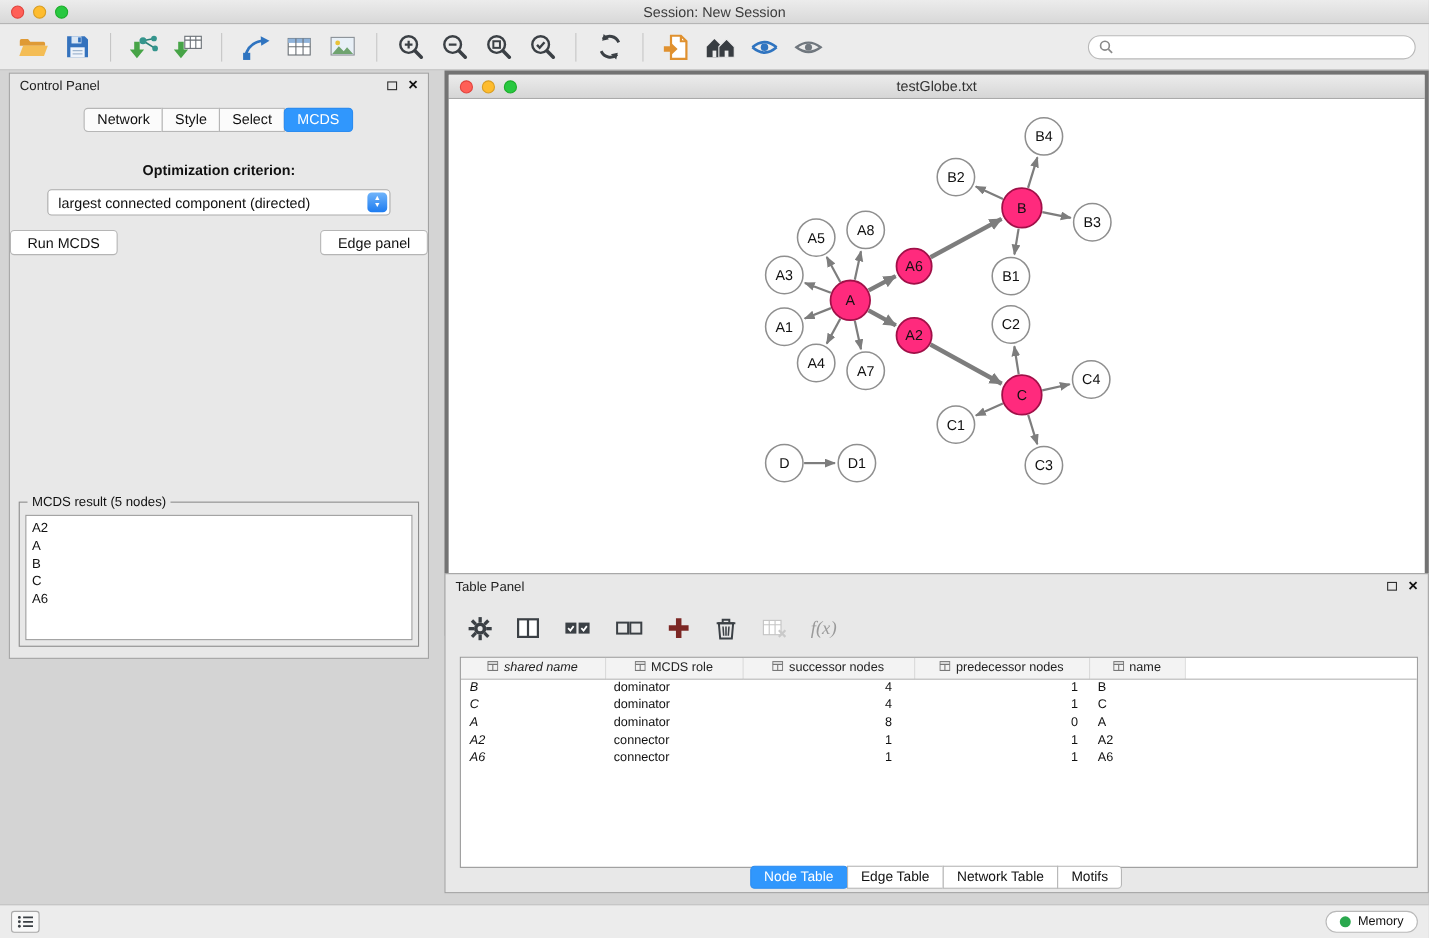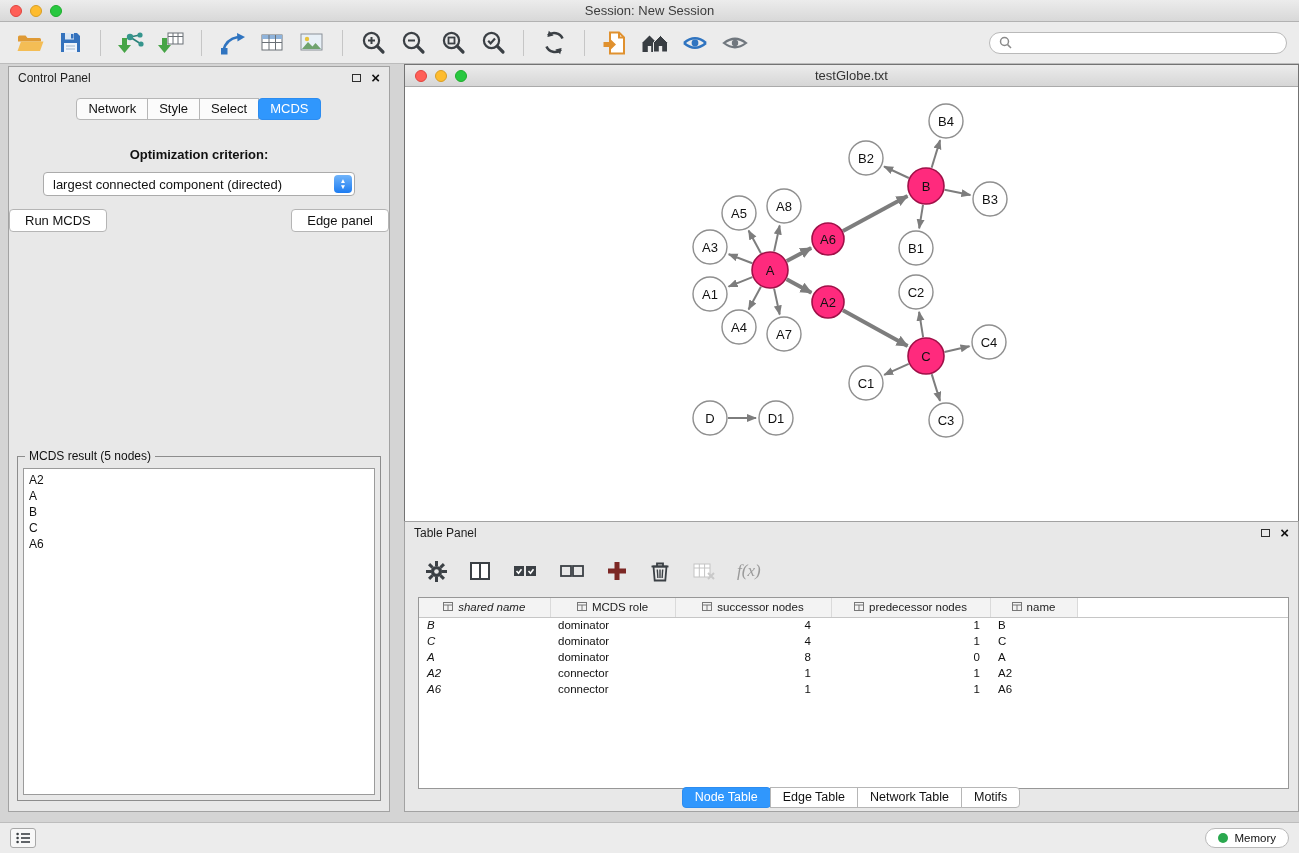--- a/index.html
+++ b/index.html
@@ -28,21 +28,21 @@
     font-family:"Liberation Sans",sans-serif; }
 
   
   .panel { position:absolute; background:#e8e8e8; border:1px solid #a2a2a2; }
   .panel-header { height:22px; display:flex; align-items:center; padding:0 9px; font-size:12px; color:#1d1d1d; }
   .panel-header .spacer { flex:1; }
   .ph-float { width:9px; height:8px; border:1.5px solid #2e2e2e; display:inline-block; margin-left:10px; }
   .ph-close { font-weight:bold; font-size:15px; line-height:12px; color:#111; margin-left:10px; }
 
   
-  .control-panel { left:8px; top:66px; width:382px; height:746px; }
+  .control-panel { left:8px; top:66px; width:382px; height:533px; }
   .cp-tabs { display:flex; justify-content:center; margin-top:9px; }
   .cp-tab { padding:2px 11px 3px; font-size:13px; color:#111; background:#fbfbfb;
     border:1px solid #b6b6b6; margin-left:-1px; }
   .cp-tab:first-child { border-radius:4px 0 0 4px; }
   .cp-tab:last-child  { border-radius:0 4px 4px 0; }
   .cp-tab.active { background:#3097fd; color:#fff; border-color:#2c8cf0; border-radius:4px; }
   .opt-label { text-align:center; font-size:13px; font-weight:bold; margin-top:27px; color:#111; }
   .dropdown { width:312px; margin:10px auto 0; height:24px; background:#fff; border:1px solid #ababab;
     border-radius:4px; font-size:13px; display:flex; align-items:center; padding-left:9px; position:relative; color:#111; }
   .dd-stepper { position:absolute; right:2px; top:2px; width:18px; height:18px; border-radius:4px;
@@ -52,21 +52,21 @@
   .btn { background:#fff; border:1px solid #b5b5b5; border-radius:4px; font-size:13px; color:#111;
     padding:3px 15px; font-family:"Liberation Sans",sans-serif; }
   .result-box { position:absolute; left:8px; right:8px; top:389px; bottom:10px; border:1px solid #8d8d8d; }
   .result-title { position:absolute; top:-8px; left:7px; background:#e8e8e8; font-size:12px; padding:0 4px; color:#111; }
   .result-list { position:absolute; left:5px; right:5px; top:11px; bottom:5px; background:#fff;
     border:1px solid #9b9b9b; font-size:12px; padding:3px 5px; overflow:auto; color:#111; }
   .result-item { line-height:16px; }
 
   
   .net-window { position:absolute; left:404px; top:64px; width:895px; height:514px;
-    border:1px solid #737373; background:#fff; }
+    border:4px solid #737373; background:#fff; }
   .net-titlebar { height:22px; background:linear-gradient(#ececec,#d6d6d6); border-bottom:1px solid #aaa;
     position:relative; text-align:center; font-size:13px; line-height:21px; color:#333; }
   .net-canvas { position:absolute; top:22px; left:0; right:0; bottom:0; background:#fff; overflow:hidden; }
   #network-svg text { font-family:"Liberation Sans",sans-serif; }
   .grip { position:absolute; right:1px; bottom:1px; width:13px; height:13px;
     background:repeating-linear-gradient(135deg, transparent 0 3px, #a3a3a3 3px 4px); }
 
   
   .table-panel { left:404px; top:521px; width:895px; height:291px; }
   .tp-toolbar { height:50px; display:flex; align-items:center; gap:21px; padding:4px 0 0 20px; }

